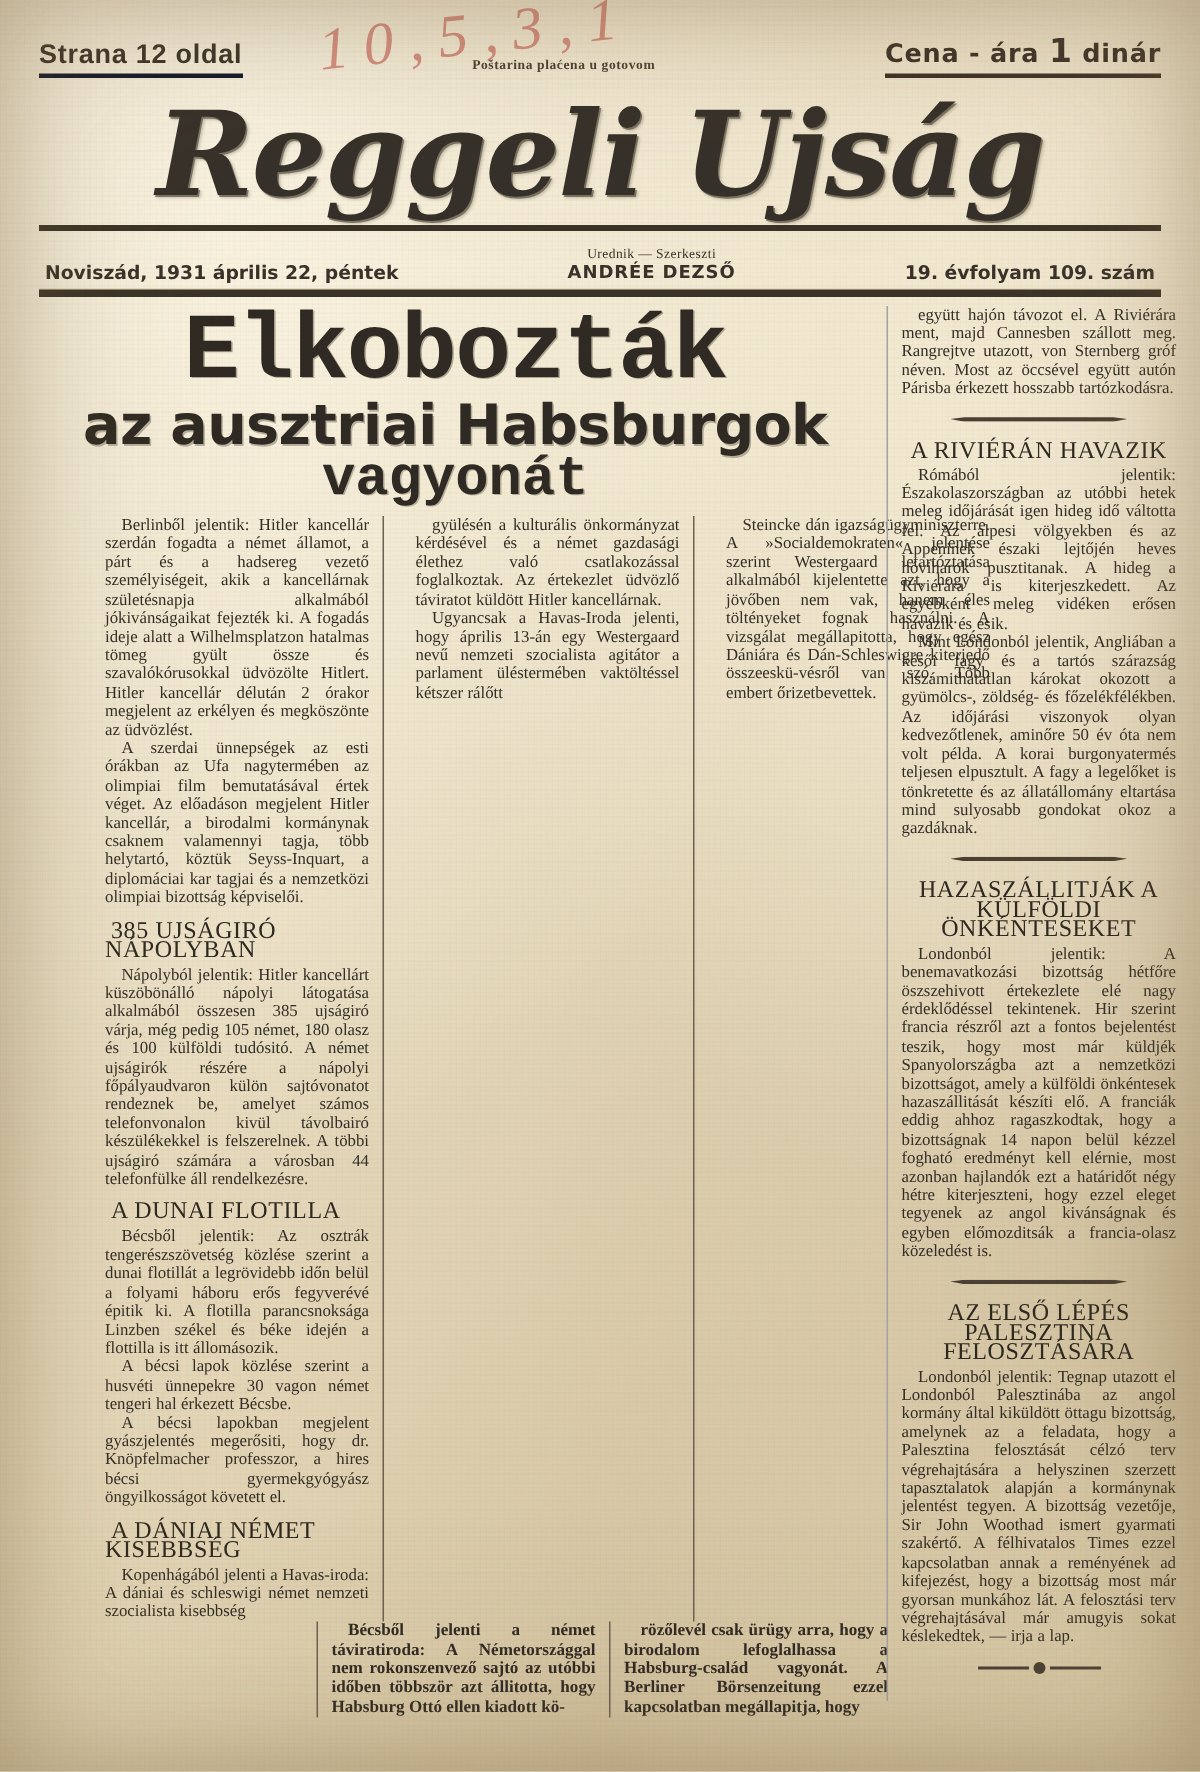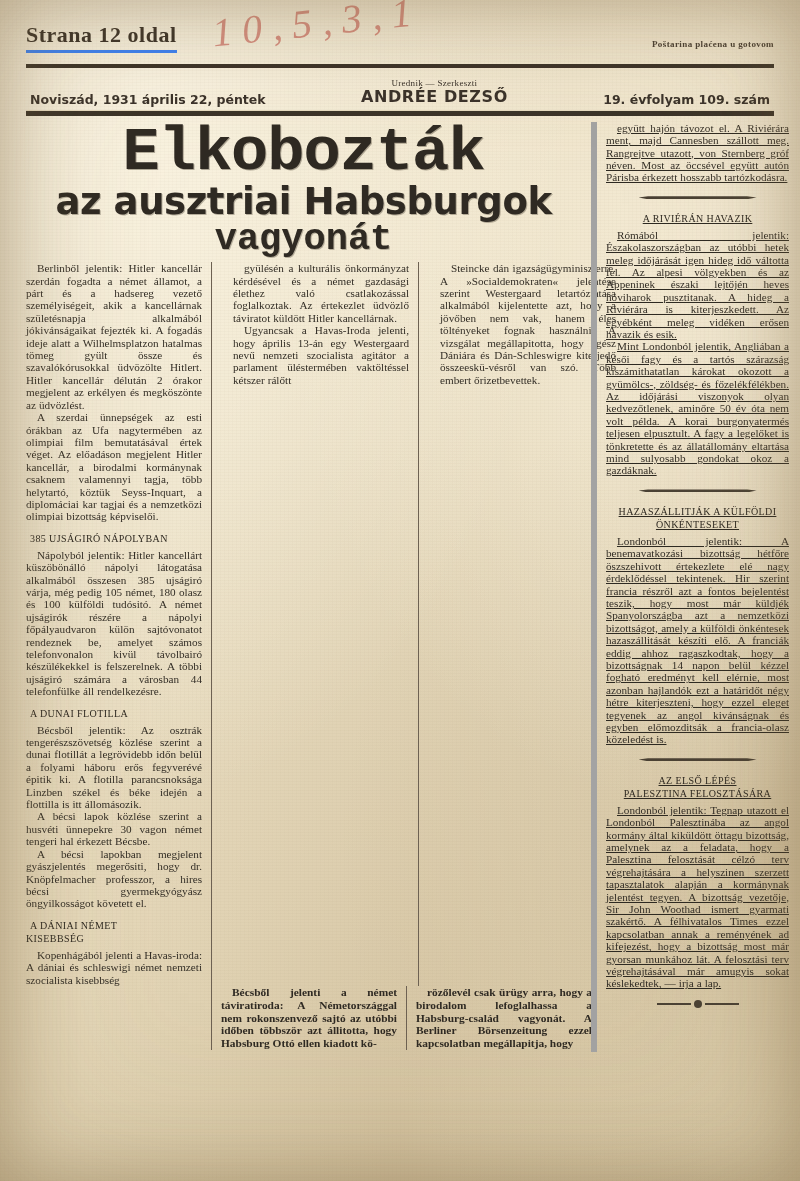--- a/index.html
+++ b/index.html
@@ -39,22 +39,22 @@
     position:absolute;left:186px;top:-4px;width:260px;height:54px;
     color:#c4574d;font-family:"Liberation Serif",serif;font-size:40px;
     letter-spacing:10px;font-style:italic;opacity:.62;
     transform:rotate(-6deg);white-space:nowrap;
   }
   .toprow{
     position:absolute;left:0;right:0;top:22px;
     display:flex;align-items:flex-end;justify-content:space-between;
   }
   .strana{
-    font-family:Liberation Serif, serif;font-weight:bold;font-size:22px;
-    letter-spacing:.5px;color:#3a3228;border-bottom:3px solid #3b82f6;padding-bottom:2px;
+    font-family:Liberation Sans, sans-serif;font-weight:bold;font-size:18px;
+    letter-spacing:.5px;color:#3a3228;border-bottom:3px solid #0f172a;padding-bottom:2px;
   }
   .postmark{
     font-family:"Liberation Serif",serif;font-size:9px;font-weight:bold;
     letter-spacing:.4px;color:#4a4033;padding-bottom:4px;
   }
   .cena{
     font-family:"DejaVu Sans",sans-serif;font-weight:bold;font-size:17px;
     letter-spacing:.5px;color:#3a3228;border-bottom:3px solid #3a3228;padding-bottom:2px;
   }
   .cena .big{font-size:22px;}
@@ -74,29 +74,29 @@
 
   
   .dateline{
     display:flex;align-items:flex-end;justify-content:space-between;
     padding:10px 4px 3px;
     font-family:"DejaVu Sans",sans-serif;font-weight:bold;font-size:12.5px;
     color:#3a322a;
   }
   .dateline .mid{text-align:center;line-height:1.15;}
   .dateline .mid .small{font-family:"Liberation Serif",serif;font-weight:normal;font-size:9px;letter-spacing:.3px;}
-  .dateline .mid .ed{font-size:16px;letter-spacing:.6px;text-align:right;}
+  .dateline .mid .ed{font-size:12px;letter-spacing:.6px;text-align:right;}
   .rule-dbl{height:5px;background:#3b3328;margin-bottom:2px;
     border-top:1px solid #e8dcc0;}
 
   
   .body{display:flex;gap:0;margin-top:6px;height:930px;}
   .leftblock{width:555px;flex:0 0 555px;}
   .col-last{
-    width:183px;flex:0 0 183px;border-left:6px solid #a3a3a3;padding-left:9px;margin-left:10px;text-decoration:underline;
+    width:183px;flex:0 0 183px;border-left:1px solid #a3a3a3;padding-left:9px;margin-left:10px;
   }
 
   
   .headline{text-align:center;padding:2px 0 0;}
   .hl1{
     font-family:Liberation Mono, monospace;font-weight:bold;
     font-size:62px;line-height:.92;letter-spacing:-1px;color:#2f2a23;
     text-shadow:1px 1px 0 rgba(70,60,46,.4);
   }
   .hl2{
@@ -108,36 +108,36 @@
     font-family:Liberation Mono, monospace;font-weight:bold;
     font-size:37px;line-height:1.02;color:#2f2a23;
     text-shadow:1px 1px 0 rgba(70,60,46,.35);
   }
   .subhead{
     font-family:"DejaVu Serif",serif;font-weight:bold;font-size:21px;
     letter-spacing:-.2px;color:#332e26;margin-top:4px;padding-bottom:4px;
   }
 
   
-  .cols3{display:flex;margin-top:4px;}
+  .cols3{display:flex;margin-top:4px;margin-left:44px;}
   .c{width:176px;flex:0 0 176px;}
   .c + .c{border-left:1px solid #6d6152;padding-left:21px;margin-left:9px;}
   p.t{
     margin:0 0 0;
     font-family:"Liberation Serif",serif;
     font-size:11.2px;line-height:12.4px;
     text-align:justify;text-indent:11px;
     color:#332e26;
     -webkit-hyphens:auto;hyphens:auto;
     word-spacing:.2px;
   }
   h3.sh{
     margin:9px 0 4px;
     font-family:"Liberation Serif",serif;font-weight:normal;
-    font-size:10px;line-height:13px;letter-spacing:.4px;
+    font-size:16px;line-height:13px;letter-spacing:.4px;
     color:#2e2921;text-indent:4px;
   }
   h3.shc{text-align:center;text-indent:0;}
 
   
   .hab-title{
     font-family:"DejaVu Sans",sans-serif;font-weight:bold;
     font-size:28px;letter-spacing:-.3px;color:#2f2a23;
     margin:8px 0 5px;padding-left:2px;
     text-shadow:1px 1px 0 rgba(70,60,46,.35);
@@ -164,23 +164,25 @@
 <div id="paper"></div>
 <div id="grain"></div>
 
 <div id="page">
 
   <div class="topstrip">
     <div class="scribble">10,5,3,1</div>
     <div class="toprow">
       <div class="strana">Strana 12 oldal</div>
       <div class="postmark">Poštarina plaćena u gotovom</div>
+      <div class="cena"><span>Cena - ára</span> <span class="big">1</span> <span>dinár</span></div>
     </div>
   </div>
 
+  <div class="masthead">Reggeli Ujság</div>
   <div class="rule-thick"></div>
 
   <div class="dateline">
     <div>Noviszád, 1931 április 22, péntek</div>
     <div class="mid">
       <div class="small">Urednik — Szerkeszti</div>
       <div class="ed">ANDRÉE DEZSŐ</div>
     </div>
     <div>19. évfolyam 109. szám</div>
   </div>

